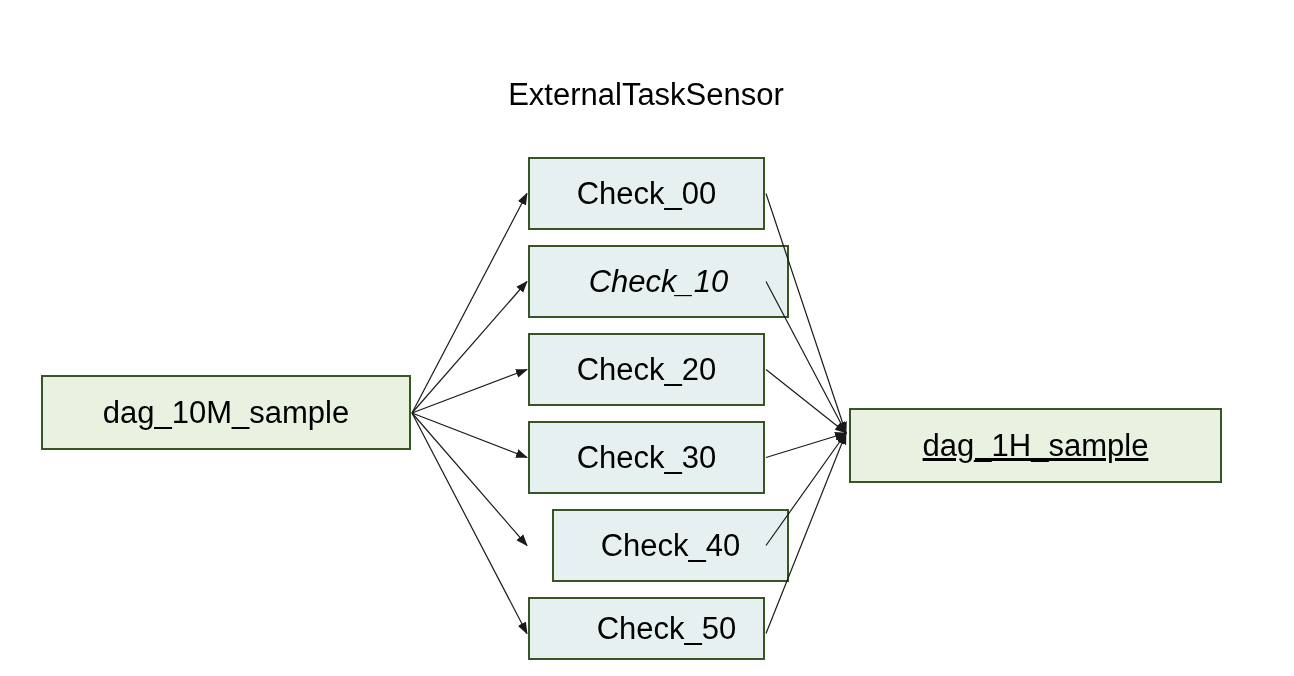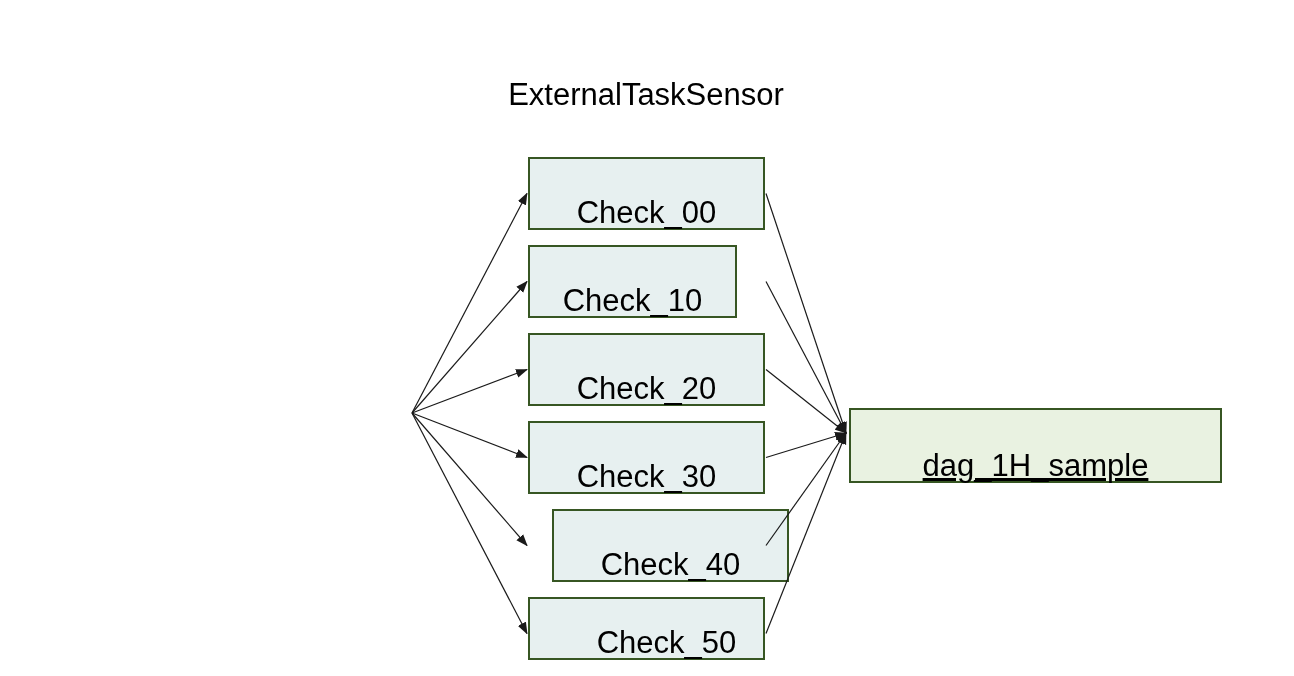--- a/index.html
+++ b/index.html
@@ -26,46 +26,49 @@
     text-align:center;
     font-size:31px;
     line-height:1.15;
     color:var(--text);
     white-space:nowrap;
   }
   .node{
     position:absolute;
     box-sizing:border-box;
     border:2px solid var(--node-border);
-    display:flex;align-items:flex-end;justify-content:center;
+    display:flex;align-items:center;justify-content:center;
     font-size:31px;
     line-height:1;
     white-space:nowrap;
   }
   .node.dag{background:var(--dag-fill);}
   .node.sensor{background:var(--sensor-fill);}
   #source-node{left:41px;top:331px;width:370px;height:75px;}
   #target-node{left:849px;top:364px;width:373px;height:75px;text-decoration:underline;}
   #edge-svg{position:absolute;left:0;top:0;width:1294px;height:676px;pointer-events:none;}
   #edge-svg line{stroke:var(--arrow);stroke-width:1.2;}
   #edge-svg marker path{fill:var(--arrow);}
 </style>
 </head>
 <body>
 
 <div class="stage">
 
   <div class="diagram-title">ExternalTaskSensor</div>
 
+  <div class="node dag" id="source-node">
+    <span>dag_10M_sample</span>
+  </div>
 
   <div id="sensor-column">
       <div class="node sensor" style="left: 528px; top: 113px; width: 237px; height: 73px;">
         <span>Check_00</span>
       </div>
-      <div class="node sensor" style="left: 528px; top: 201px; width: 209px; height: 73px;">
+      <div class="node sensor" style="left: 528px; top: 201px; width: 261px; height: 73px; font-style: italic;">
         <span>Check_10</span>
       </div>
       <div class="node sensor" style="left: 528px; top: 289px; width: 237px; height: 73px;">
         <span>Check_20</span>
       </div>
       <div class="node sensor" style="left: 528px; top: 377px; width: 237px; height: 73px;">
         <span>Check_30</span>
       </div>
       <div class="node sensor" style="left: 552px; top: 465px; width: 237px; height: 73px;">
         <span>Check_40</span>

